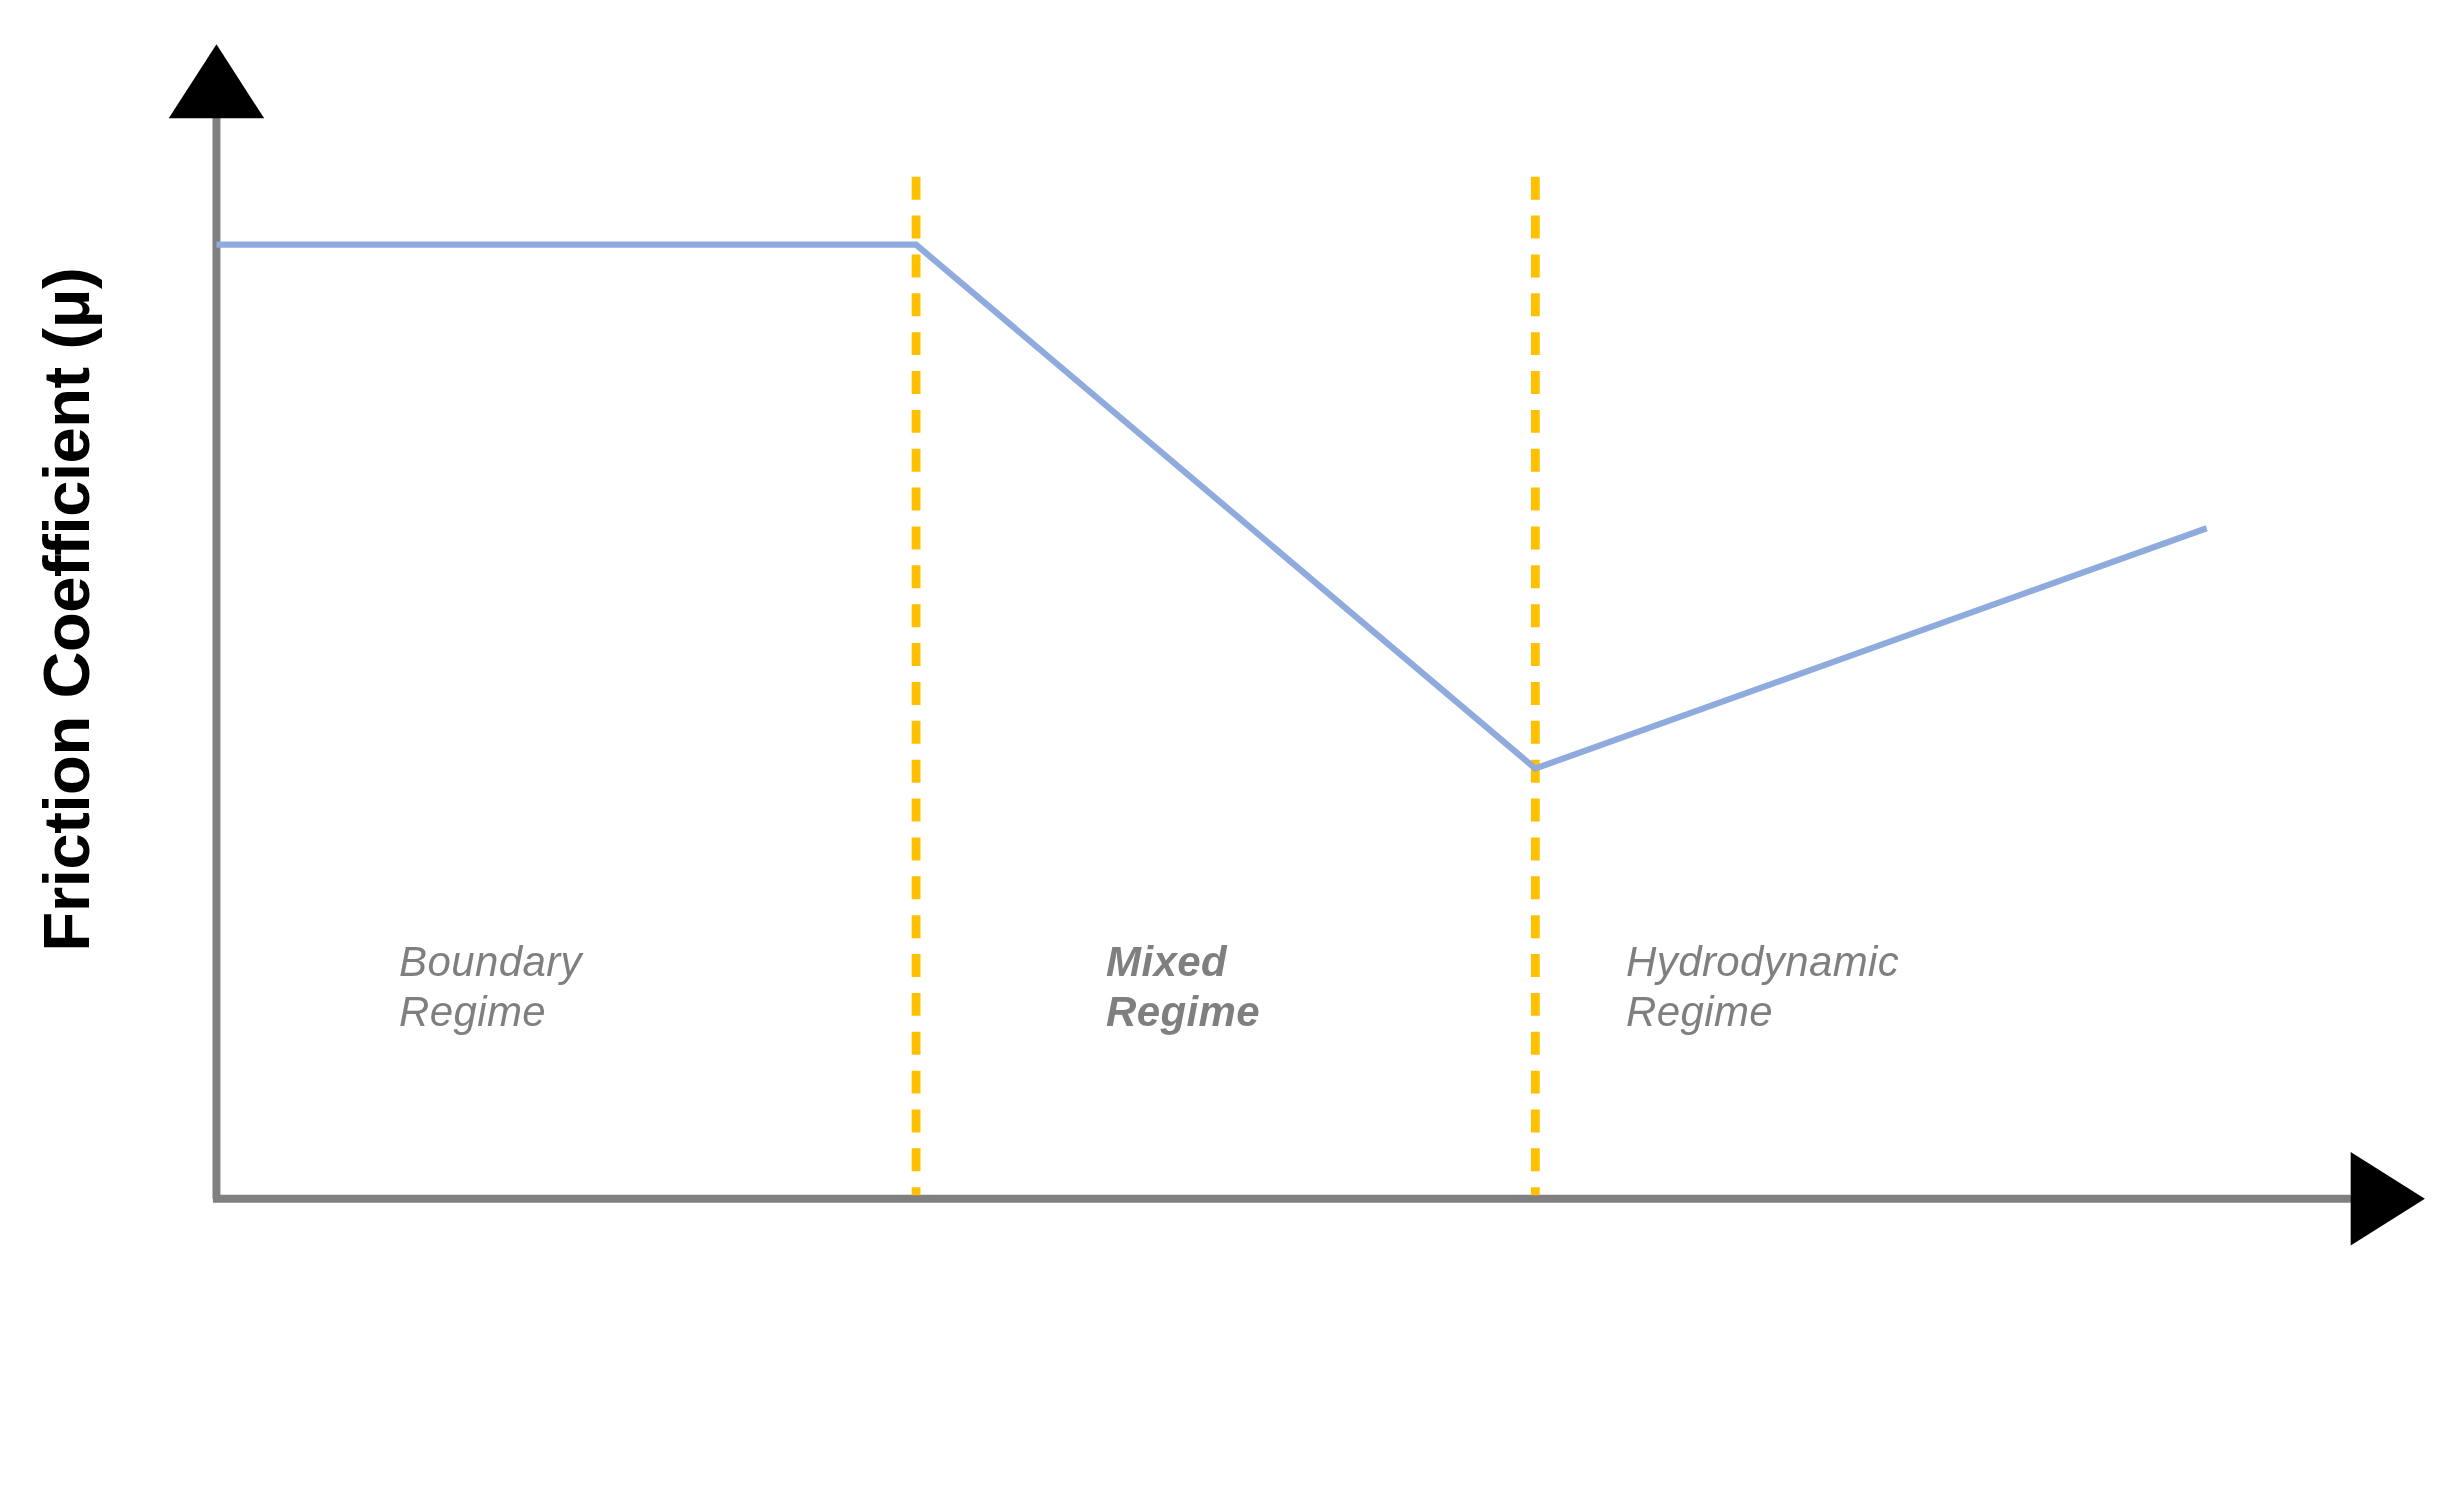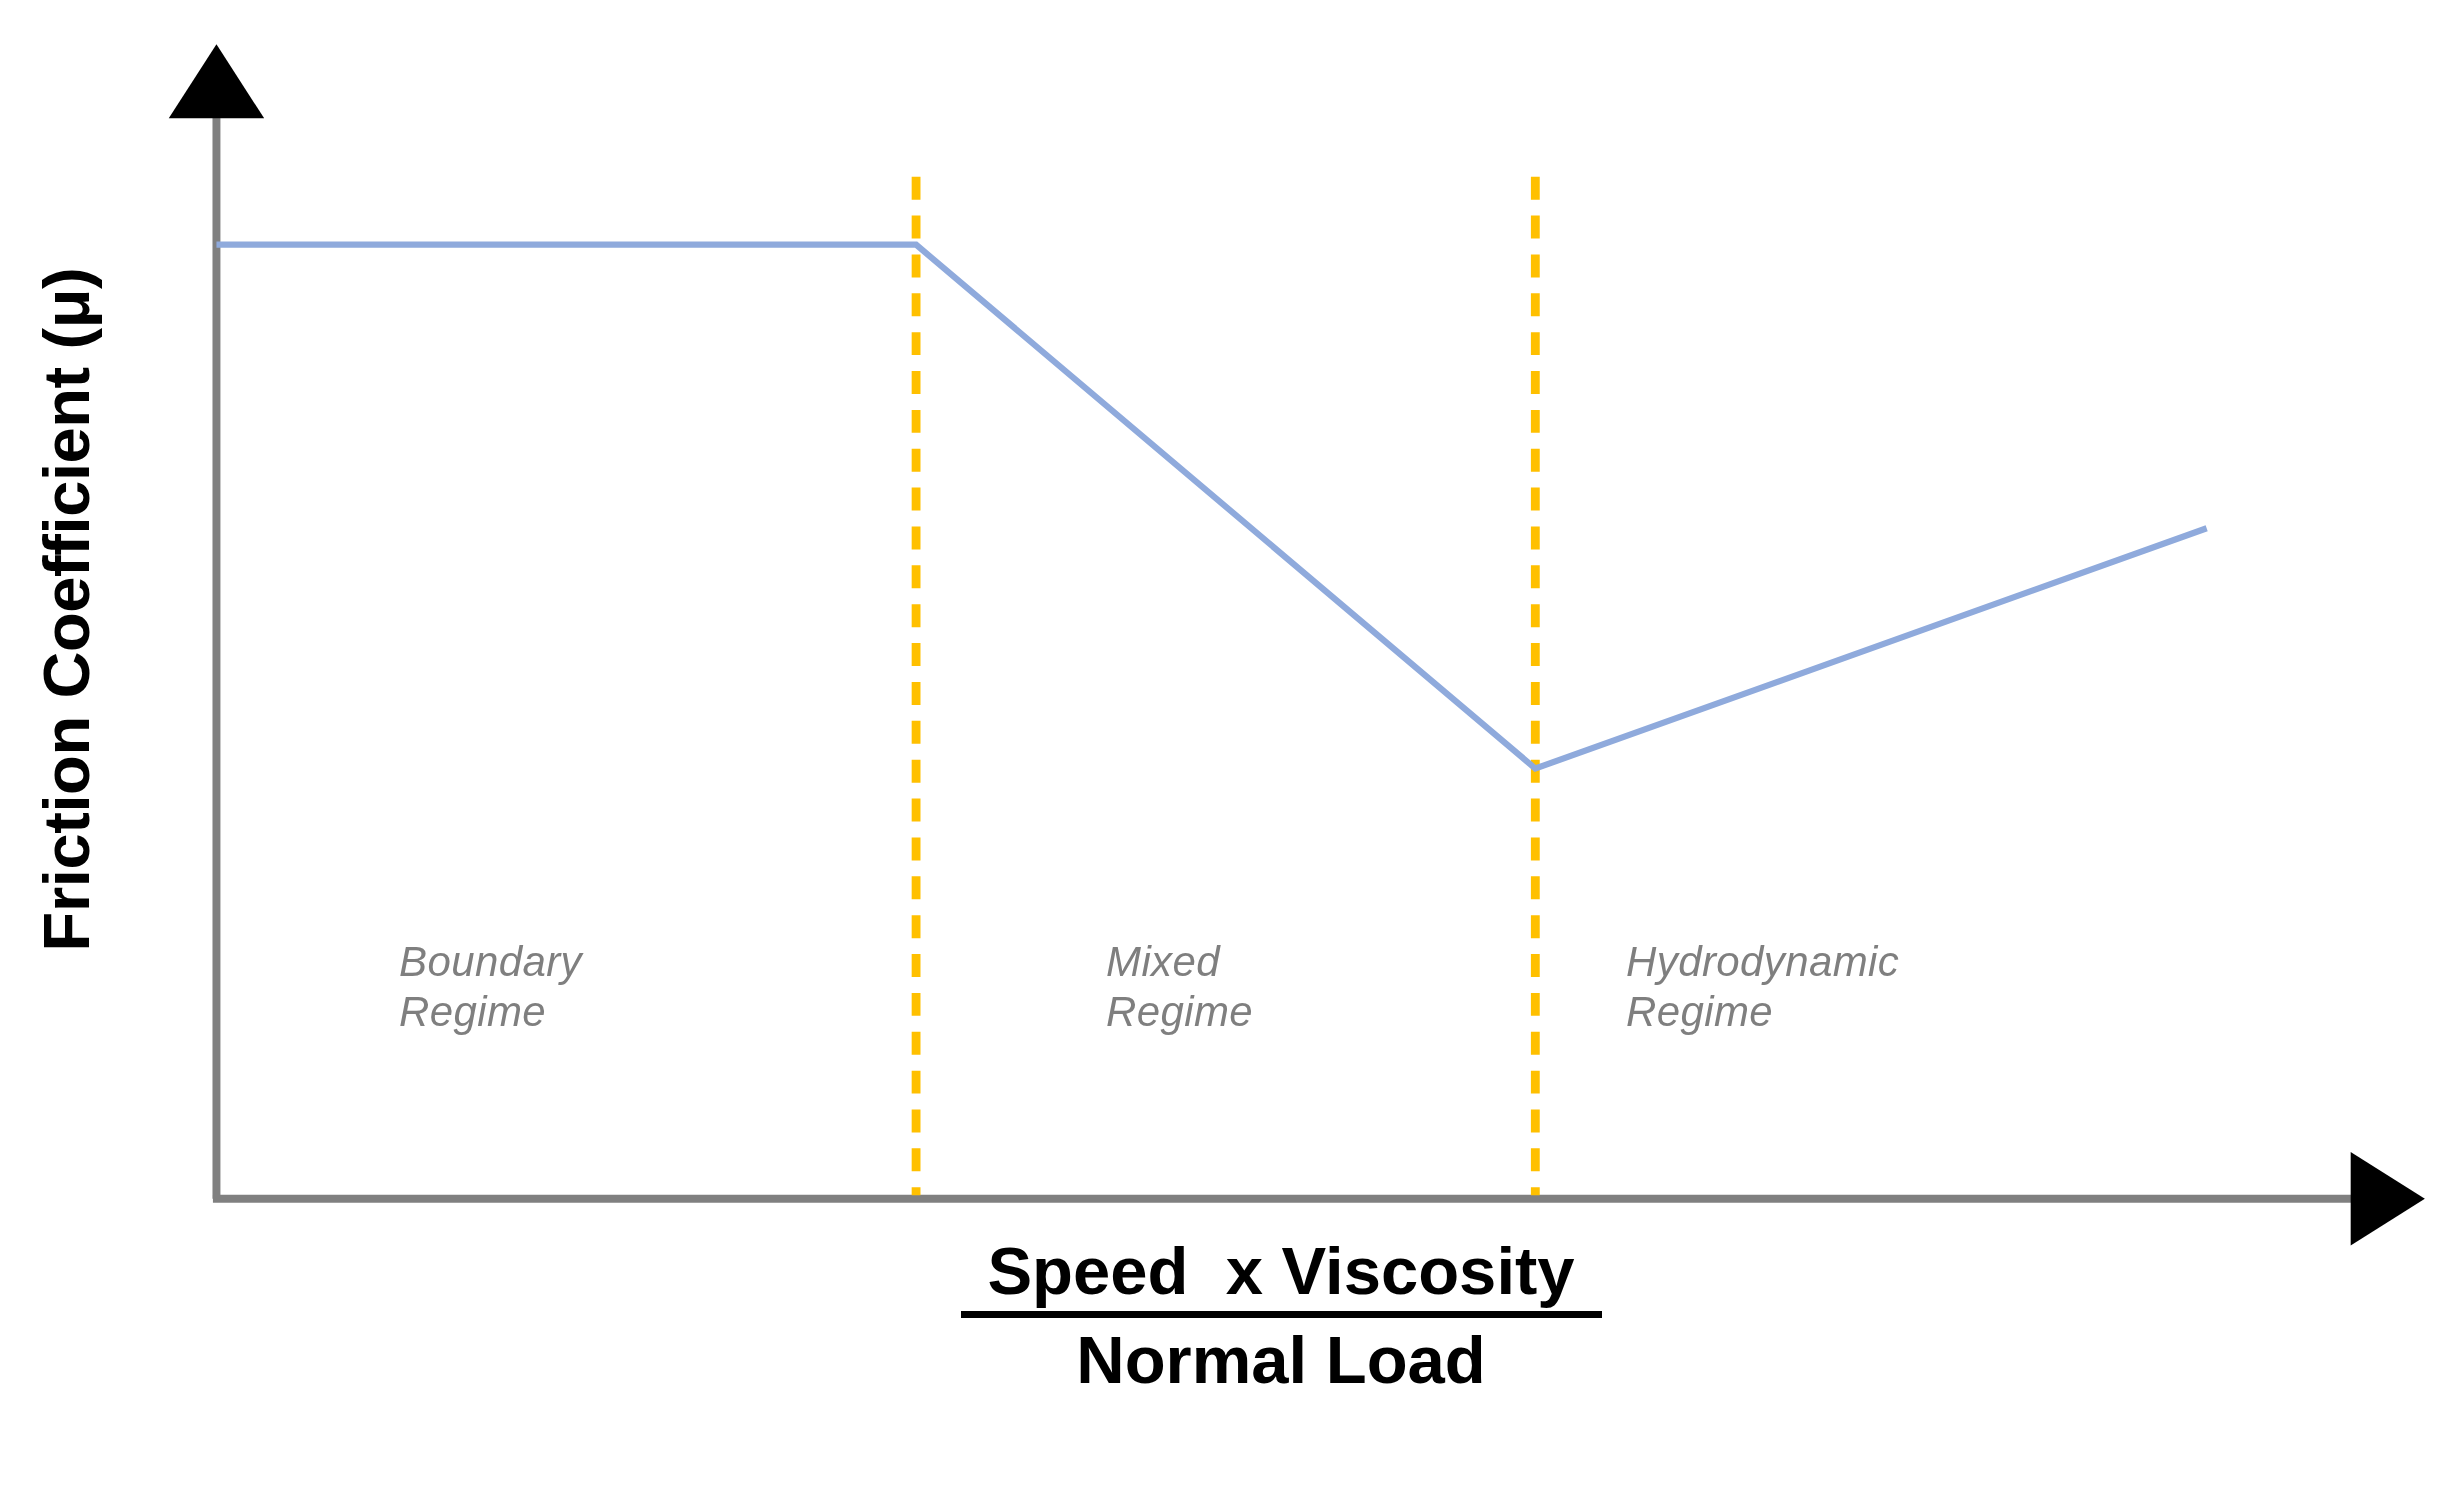--- a/index.html
+++ b/index.html
@@ -83,21 +83,21 @@
     position: absolute;
     color: #7F7F7F;
     font-size: 42px;
     font-style: italic;
     font-weight: 400;
     line-height: 1.18;
     white-space: pre-line;
     letter-spacing: 0.4px;
   }
   #regime-boundary { left: 399px; top: 937px; }
-  #regime-mixed    { left: 1106px; top: 937px; }
+  #regime-mixed    { left: 1106px; top: 937px; font-weight: bold; }
   #regime-hydrodynamic { left: 1626px; top: 937px; }
 </style>
 </head>
 <body>
 
 <div id="figure">
 
   <svg id="plot-svg" viewBox="0 0 2787 1689" xmlns="http://www.w3.org/2000/svg">
 
     <line x1="245" y1="1357" x2="245" y2="88" stroke="#808080" stroke-width="9"></line>
@@ -107,25 +107,20 @@
     <polygon points="2745,1357 2661,1410 2661,1304" fill="#000000"></polygon>
 
     <line x1="1037" y1="200" x2="1037" y2="1353" stroke="#FFC000" stroke-width="10" stroke-dasharray="26 18" stroke-linecap="butt"></line>
     <line x1="1738" y1="200" x2="1738" y2="1353" stroke="#FFC000" stroke-width="10" stroke-dasharray="26 18" stroke-linecap="butt"></line>
 
     <polyline points="245,277 1037,277 1738,870 2498,598" fill="none" stroke="#8FAADC" stroke-width="7" stroke-linejoin="miter" stroke-linecap="butt"></polyline>
   </svg>
 
   <div id="y-axis-title">Friction Coefficient  (μ)</div>
 
-  <div id="x-axis-title">
-    <div id="x-axis-numerator">Speed  x Viscosity</div>
-    <div id="x-axis-fraction-bar"></div>
-    <div id="x-axis-denominator">Normal Load</div>
-  </div>
 
   <div id="regime-boundary" class="regime-label">Boundary
 Regime</div>
 
   <div id="regime-mixed" class="regime-label">Mixed
 Regime</div>
 
   <div id="regime-hydrodynamic" class="regime-label">Hydrodynamic
 Regime</div>
 

